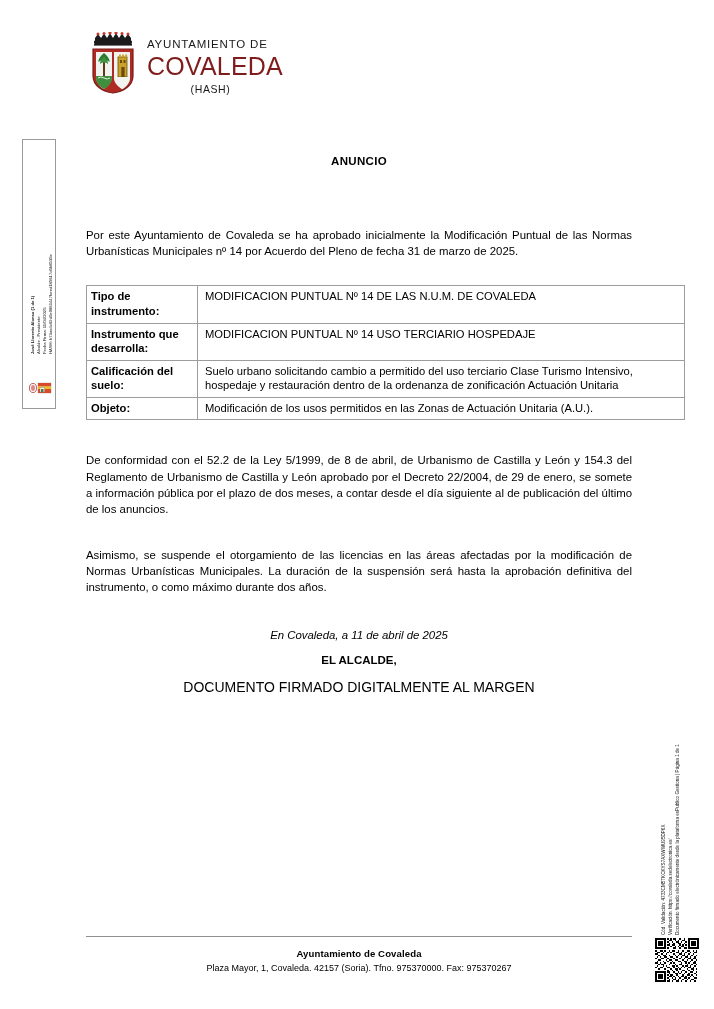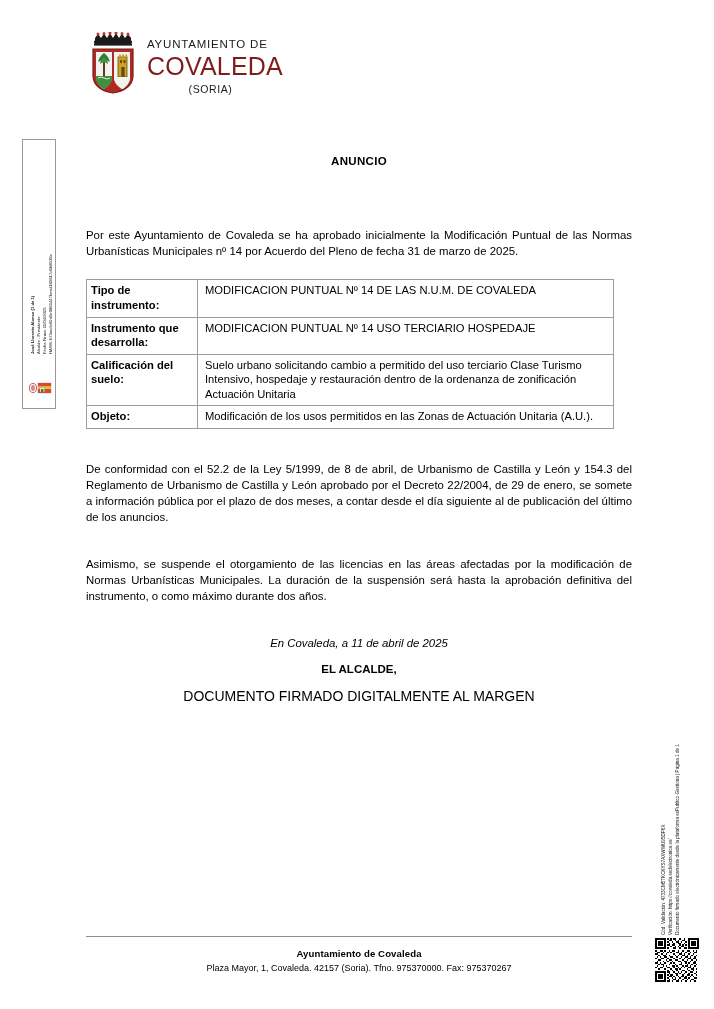--- a/index.html
+++ b/index.html
@@ -139,23 +139,23 @@
     line-height: 1.42;
     text-align: justify;
     margin-top: 0;
   }
   .p-intro { margin-top: 60px; }
   .p-conf  { margin-top: 32px; }
   .p-asim  { margin-top: 30px; }
 
   
   table.info {
-    width: 528px;
+    width: 599px;
     border-collapse: collapse;
-    margin-top: 20px;
+    margin-top: 26px;
     table-layout: fixed;
   }
   table.info td {
     border: 1px solid #9d9d9d;
     vertical-align: top;
     font-size: 11.2px;
     line-height: 1.30;
     padding: 3px 4px 4px 4px;
   }
   table.info td.lab {
@@ -239,21 +239,21 @@
       <rect x="28" y="12" width="2" height="3" fill="#6b4a0c"></rect>
       <rect x="31.5" y="12" width="2" height="3" fill="#6b4a0c"></rect>
       <path d="M22 29 H38 V30 C38 36 32.6 39.8 30.2 41 C27.8 39.8 22 36 22 30 Z" fill="#f2f2ee"></path>
       <path d="M1 1 H41 V28 C41 38 31 43.5 21 45 C11 43.5 1 38 1 28 Z" fill="none" stroke="#7a1c18" stroke-width="1.2"></path>
     </svg>
   </div>
 
   <div class="logo-text">
     <div class="logo-line1">AYUNTAMIENTO DE</div>
     <div class="logo-line2">COVALEDA</div>
-    <div class="logo-line3">(SORIA)</div>
+    <div class="logo-line3">(HASH)</div>
   </div>
 </div>
 
 <div class="left-sig-box">
   <div class="left-sig-rot">
     <div class="left-sig-lines">
       <div class="b">José Llorente Alonso (1 de 1)</div>
       <div>Alcalde - Presidente</div>
       <div>Fecha Firma: 11/04/2025</div>
       <div>HASH: b73ae4c69d0e0861447beed185617d6b8535e</div>

